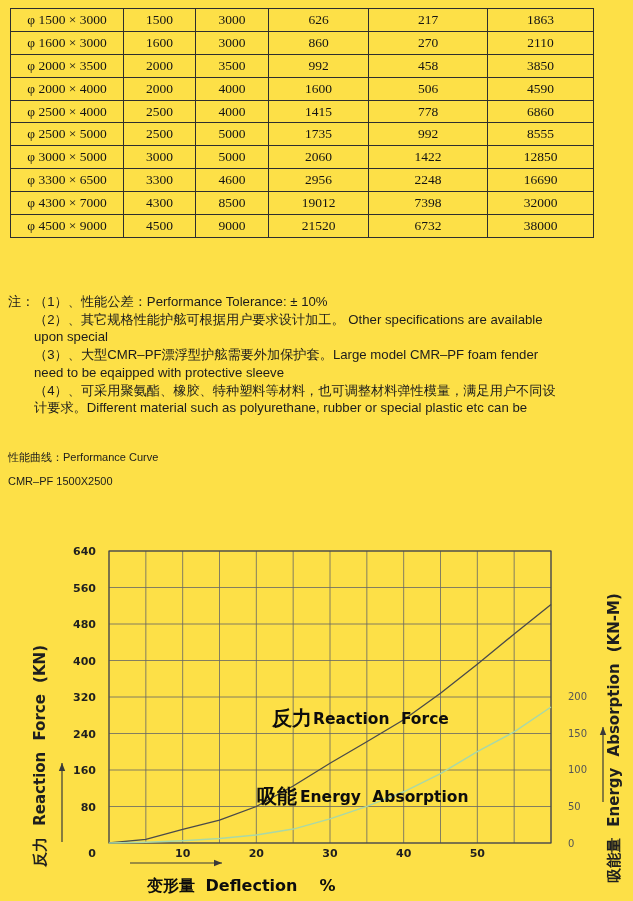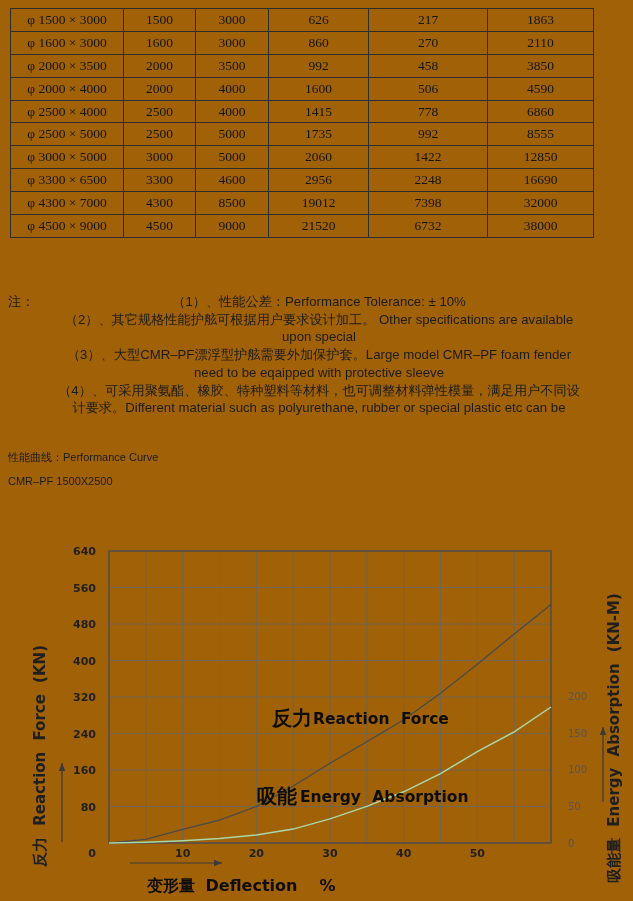--- a/index.html
+++ b/index.html
@@ -1,26 +1,26 @@
 <!DOCTYPE html>
 <html><head>
 <meta charset="utf-8">
 <style>
   html,body{margin:0;padding:0;background:#fff;}
-  .page{position:relative;width:633px;height:901px;background:#a16207;overflow:hidden;
+  .page{position:relative;width:633px;height:901px;background:#fde047;overflow:hidden;
         font-family:"Liberation Sans",sans-serif;color:#161616;}
   
   table.spec{position:absolute;left:10px;top:8px;width:583px;border-collapse:collapse;
              table-layout:fixed;font-family:"Liberation Serif",serif;font-size:13.5px;color:#141414;}
   table.spec td{border:1px solid #2e2e2e;text-align:center;vertical-align:middle;
                 height:21.9px;padding:0;white-space:nowrap;overflow:hidden;}
   
   .notes{position:absolute;left:8px;top:293px;width:622px;font-size:13.2px;line-height:17.7px;color:#1c1c1c;}
   .notes .prefix{position:absolute;left:0;top:0;}
-  .note-line{white-space:nowrap;text-align:center;}
+  .note-line{margin-left:26px;white-space:nowrap;}
   
   .sec{position:absolute;left:8px;top:446px;font-size:11px;line-height:23.5px;color:#1c1c1c;}
   .sec div{white-space:nowrap;}
   
   svg.chart{position:absolute;left:0;top:535px;}
   .tickL{font:bold 11px "DejaVu Sans",sans-serif;fill:#1f1f1f;}
   .tickX{font:bold 11px "DejaVu Sans",sans-serif;fill:#1f1f1f;}
   .tickR{font:10px "DejaVu Sans",sans-serif;fill:#555555;}
   .axlab{font:bold 15px "DejaVu Sans",sans-serif;fill:#1f1f1f;word-spacing:6px;}
   .inlineZh{font:bold 20px "DejaVu Sans",sans-serif;fill:#0d0d0d;}

